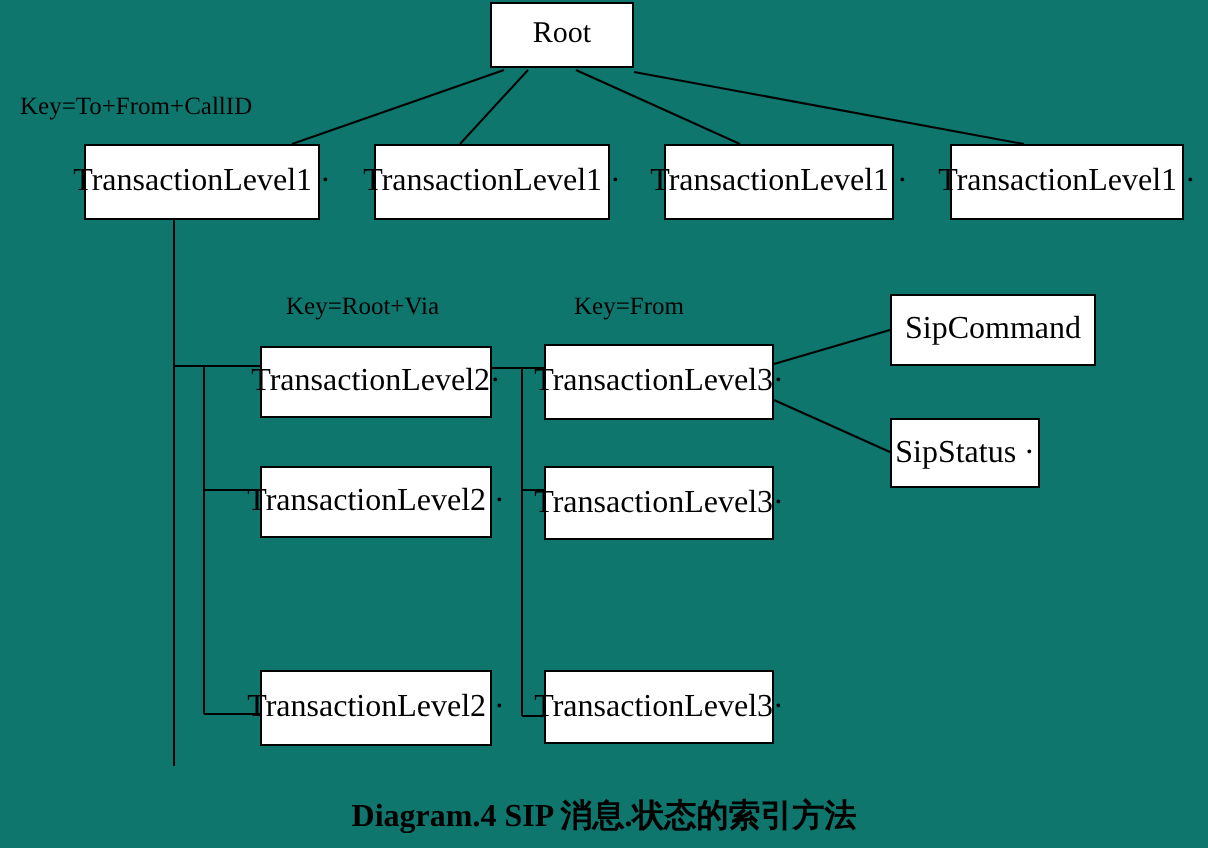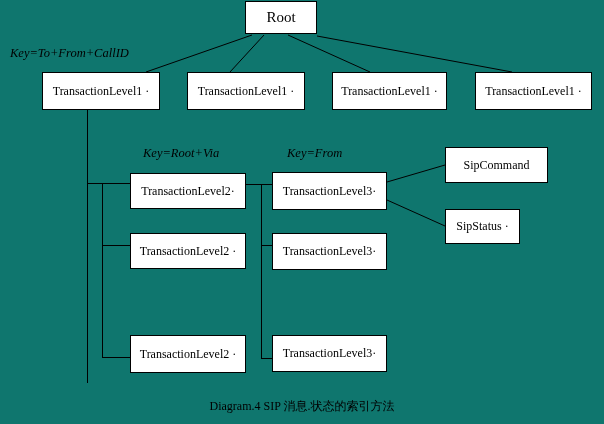--- a/index.html
+++ b/index.html
@@ -5,27 +5,27 @@
   html,body{margin:0;padding:0;background:#fff;}
   .stage{
     position:relative;width:604px;height:424px;background:#0f766e;
     font-family:"Liberation Serif","DejaVu Serif",serif;color:#000;
     overflow:hidden;
   }
   .lines{position:absolute;left:0;top:0;width:604px;height:424px;}
   .node{
     position:absolute;border:1px solid #000;background:#fff;
     display:flex;align-items:center;justify-content:center;
-    font-size:12px;white-space:nowrap;box-sizing:border-box;
+    font-size:16px;white-space:nowrap;box-sizing:border-box;
   }
   .node-root{font-size:15px;}
-  .key-label{position:absolute;font-size:12.5px;white-space:nowrap;font-style:italic;}
+  .key-label{position:absolute;font-size:12.5px;white-space:nowrap;}
   .caption{
     position:absolute;left:0;top:398px;width:604px;text-align:center;
-    font-weight:normal;font-size:12px;
+    font-weight:bold;font-size:16px;
   }
 </style>
 </head>
 <body>
 
 <div class="stage">
 
   <svg class="lines" width="604" height="424" viewBox="0 0 604 424" stroke="#000" stroke-width="1" fill="none">
     <line x1="252" y1="35" x2="146" y2="72"></line>
     <line x1="264" y1="35" x2="230" y2="72"></line>

